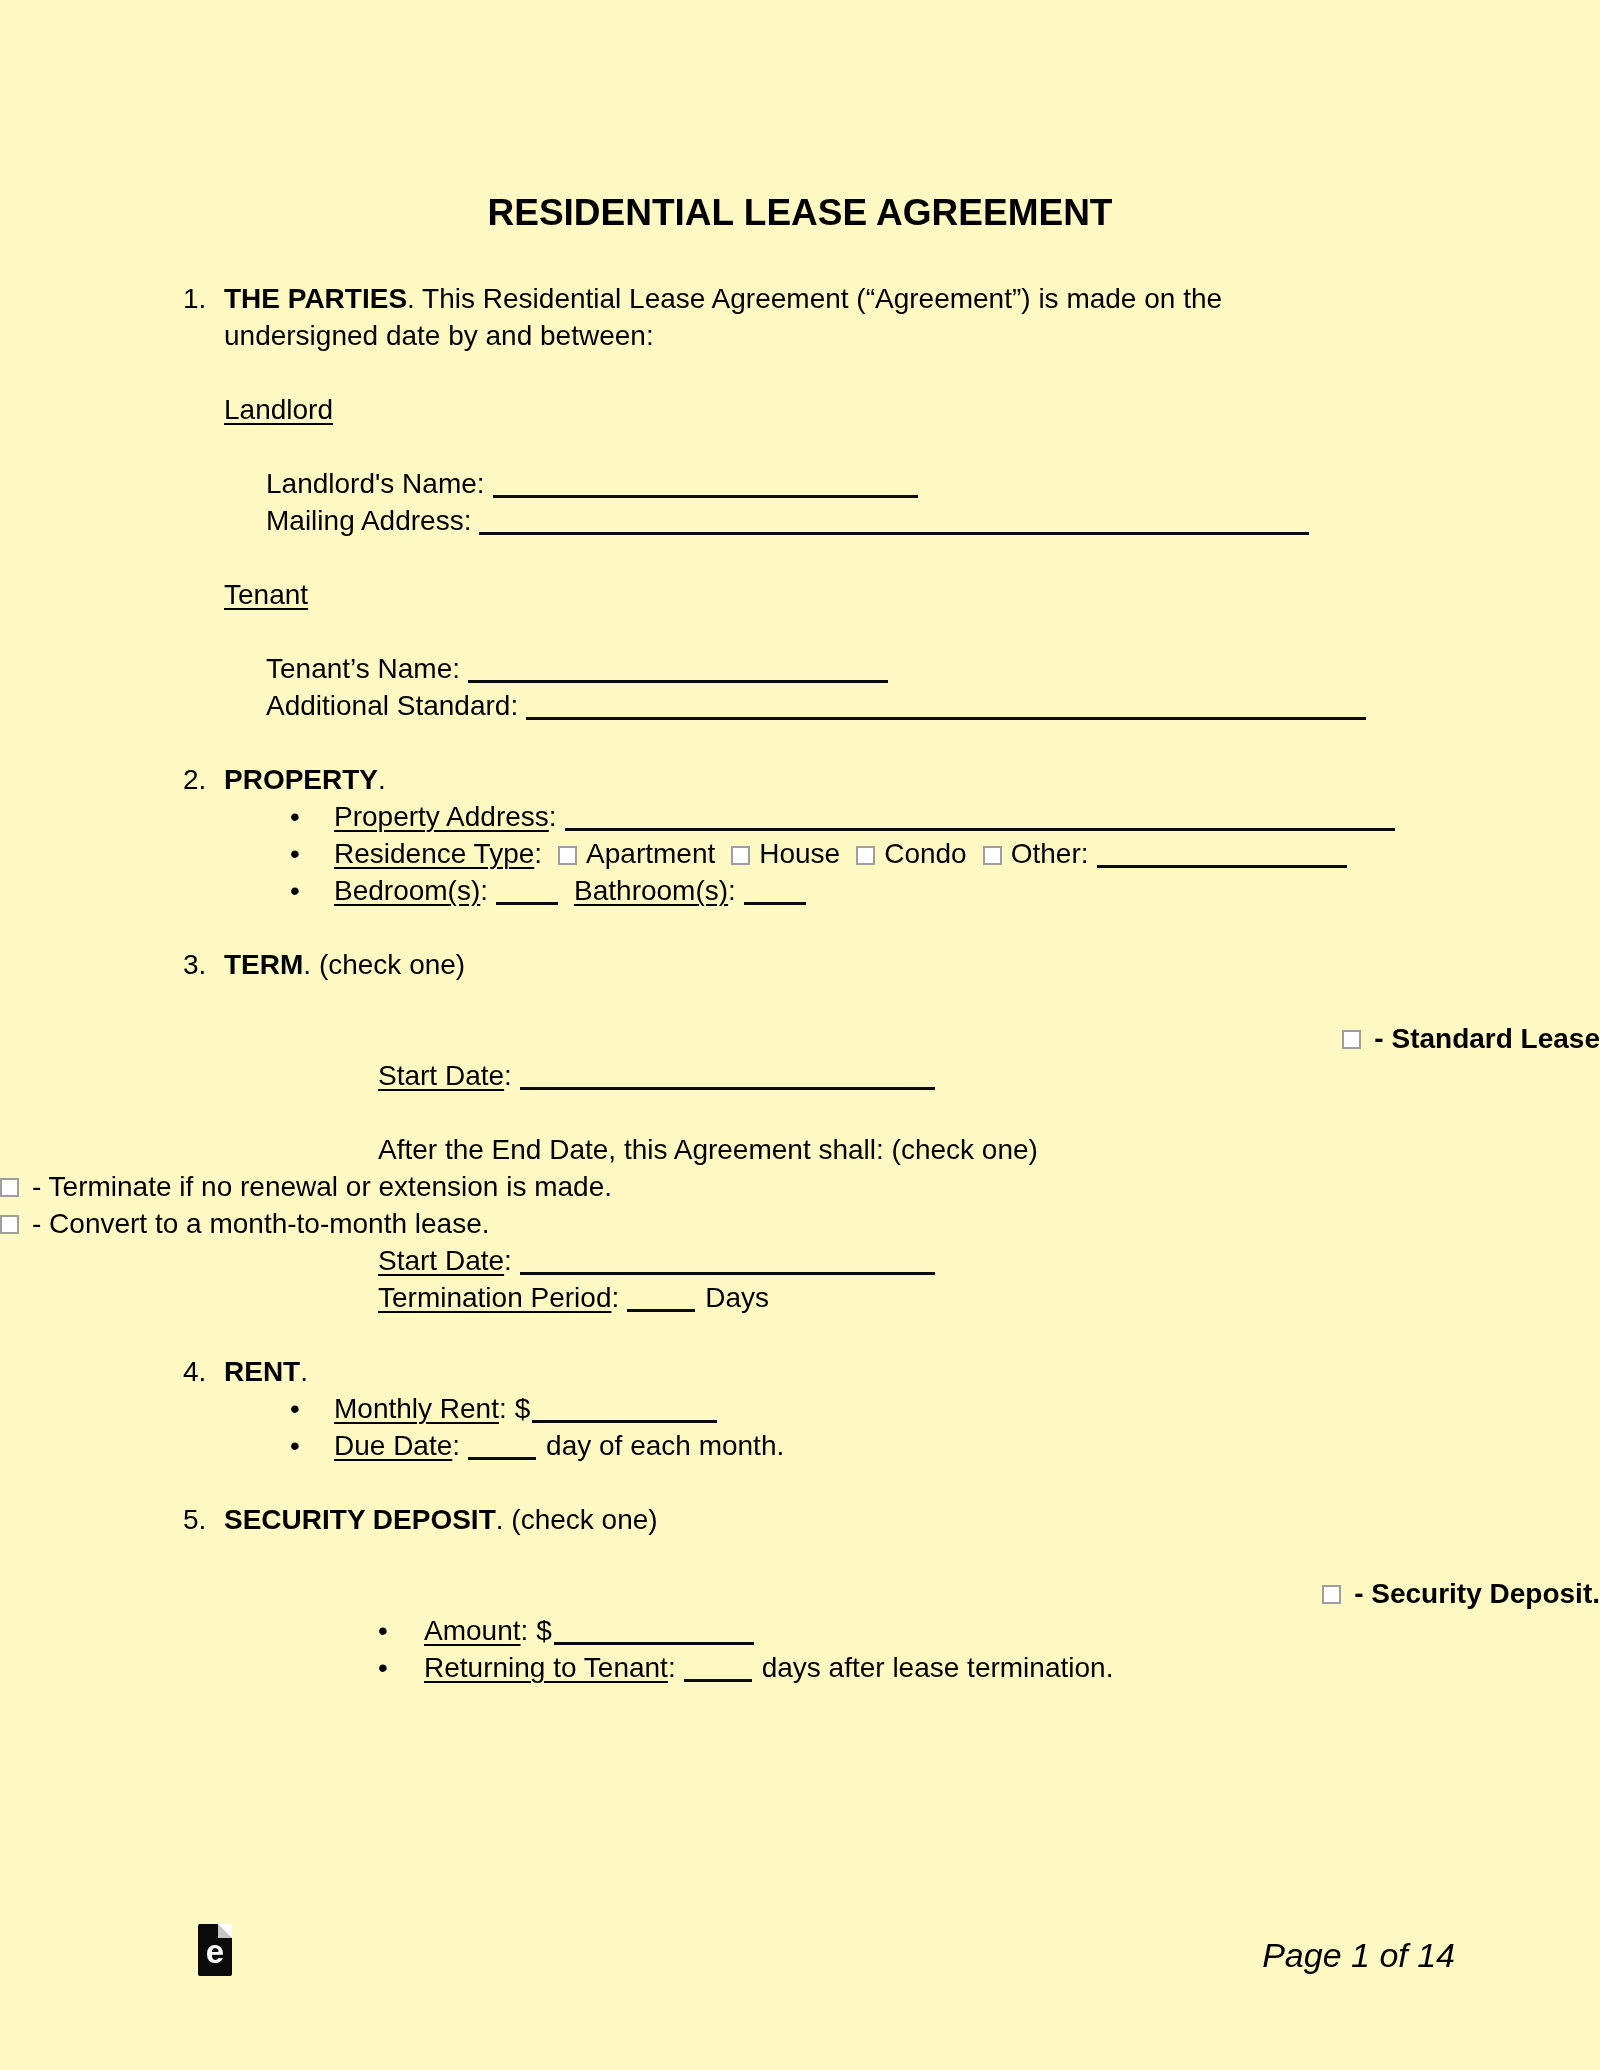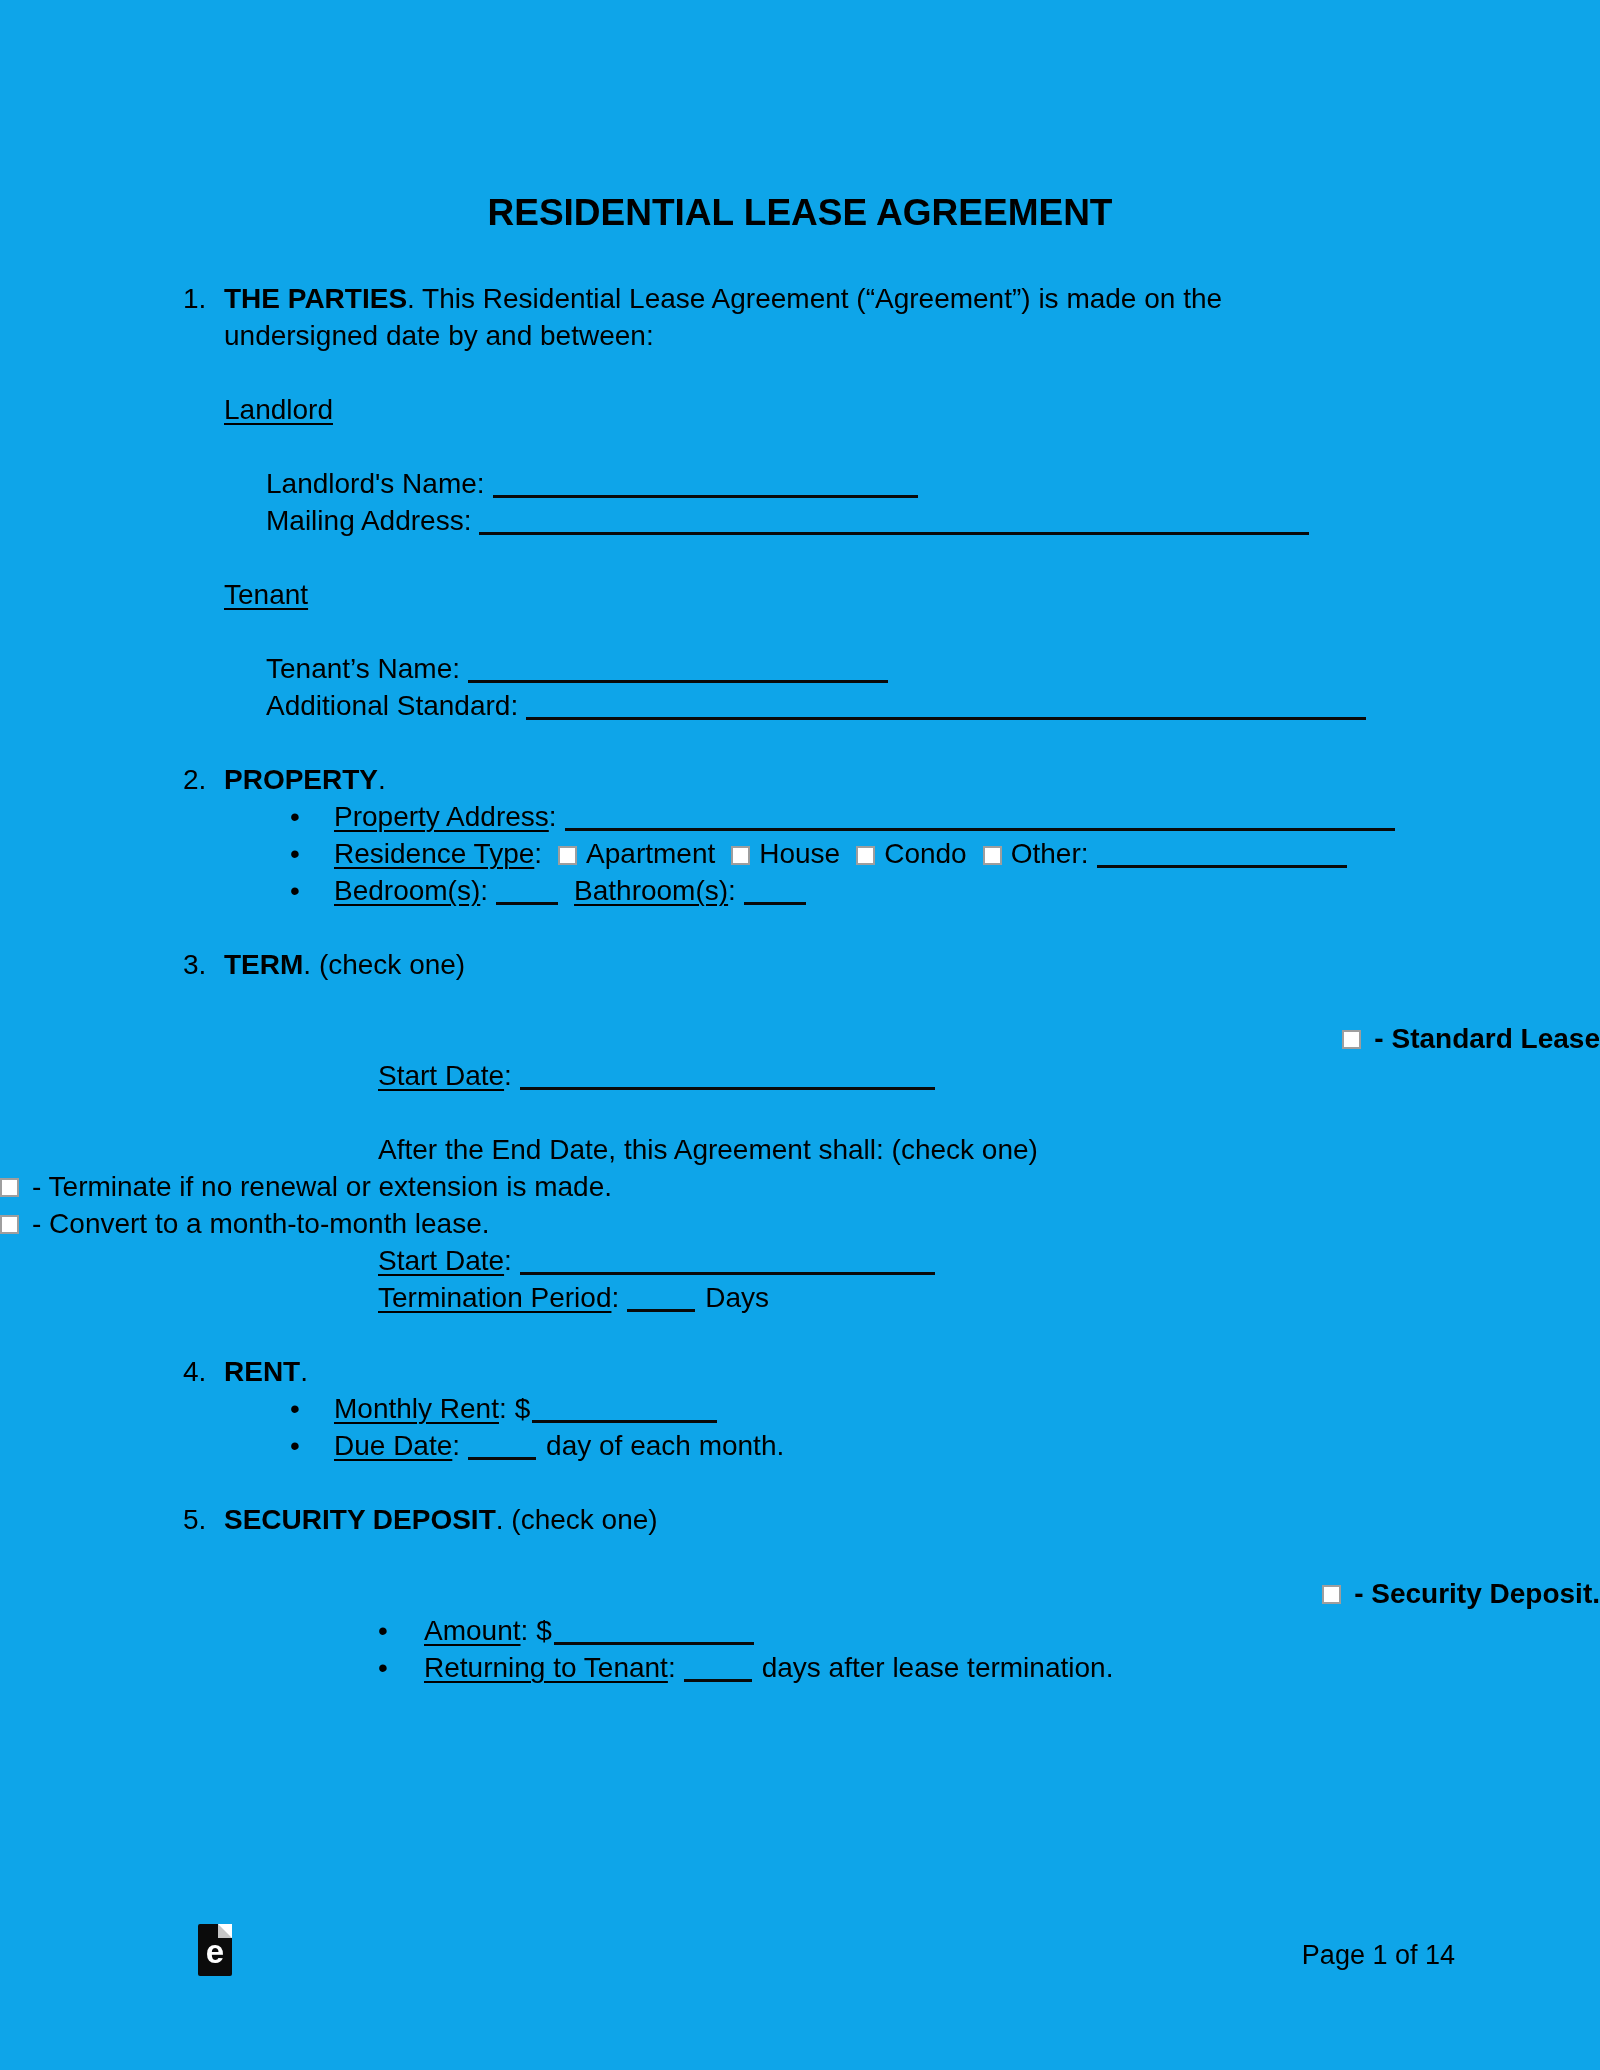--- a/index.html
+++ b/index.html
@@ -1,19 +1,19 @@
 <!DOCTYPE html>
 <html><head>
 <meta charset="utf-8">
 <style>
   html,body { margin:0; padding:0; background:#ffffff; }
   .page {
     position:relative;
     width:1600px; height:2070px;
-    background:#0ea5e9; color:#000000;
+    background:#fef9c3; color:#000000;
     font-family:"Liberation Sans", "DejaVu Sans", sans-serif;
     font-size:28px; line-height:37px;
     overflow:hidden;
   }
   .title {
     margin:0; padding-top:193px;
     text-align:center;
     font-size:37px; line-height:40px; font-weight:bold;
   }
   .ln { white-space:nowrap; }
@@ -70,21 +70,21 @@
     border-top:14px solid #ffffff;
     border-left:14px solid #c6c6c6;
   }
   .logo .letter {
     display:block; text-align:center;
     margin-top:11px;
     color:#ffffff; font-size:33px; line-height:33px; font-weight:bold;
   }
   .pagenum {
     position:absolute; top:1939px; right:145px;
-    font-size:27px; line-height:32px;
+    font-size:34px; line-height:32px;font-style:italic;
   }
 </style>
 </head>
 <body>
 
 <div class="page">
 
   <h1 class="title">RESIDENTIAL LEASE AGREEMENT</h1>
 
   <div class="ln sec mt47">

